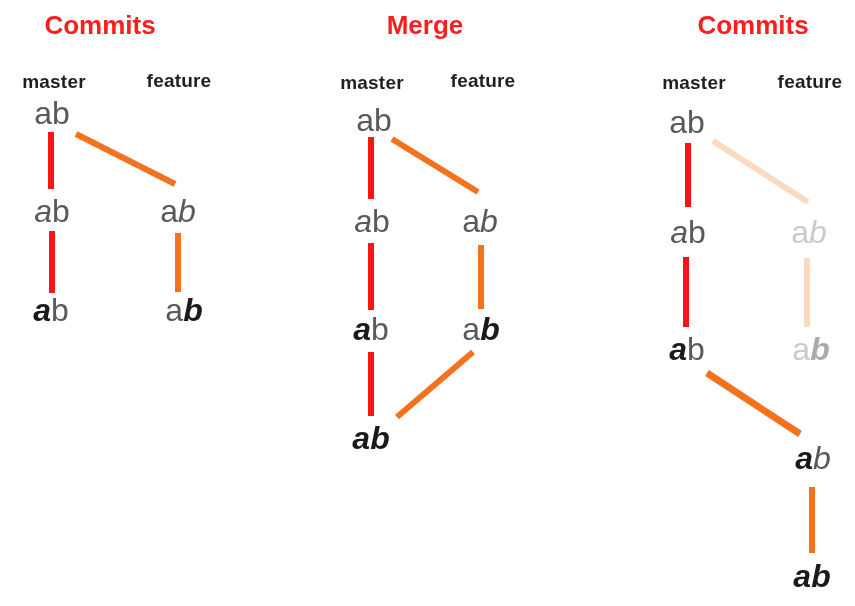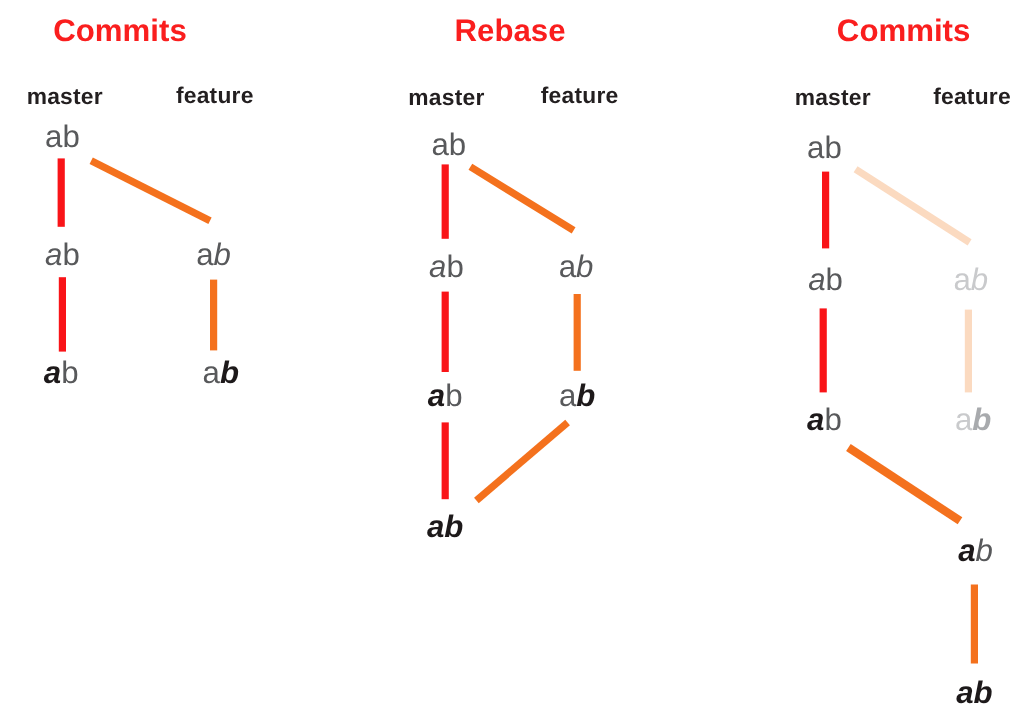--- a/index.html
+++ b/index.html
@@ -20,21 +20,21 @@
   .hdr{
     position:absolute;
     transform:translate(-50%,-50%);
     font-size:19px;font-weight:700;
     letter-spacing:0.2px;
     white-space:nowrap;line-height:1;
   }
   .node{
     position:absolute;
     transform:translate(-50%,-52%);
-    font-size:26px;font-weight:400;
+    font-size:32px;font-weight:400;
     white-space:nowrap;line-height:1;
   }
   .ch{display:inline-block;}
   .ch.regular{font-style:normal;font-weight:400;}
   .ch.italic{font-style:italic;font-weight:400;}
   .ch.bolditalic{font-style:italic;font-weight:700;}
   .ch.light{font-style:normal;font-weight:400;}
   .ch.lightitalic{font-style:italic;font-weight:400;}
   .ch.fadedbolditalic{font-style:italic;font-weight:700;}
 </style>
@@ -62,21 +62,21 @@
     </svg>
   <div id="labels">
       <div class="ptitle" style="left: 100px; top: 25px; color: rgb(250, 30, 30);">Commits</div>
       <div class="hdr" style="left: 54px; top: 81px; color: rgb(35, 31, 32);">master</div>
       <div class="hdr" style="left: 179px; top: 80px; color: rgb(35, 31, 32);">feature</div>
       <div class="node" style="left: 52px; top: 114px;"><span class="ch regular" style="color: rgb(88, 89, 91);">a</span><span class="ch regular" style="color: rgb(88, 89, 91);">b</span></div>
       <div class="node" style="left: 52px; top: 212px;"><span class="ch italic" style="color: rgb(88, 89, 91);">a</span><span class="ch regular" style="color: rgb(88, 89, 91);">b</span></div>
       <div class="node" style="left: 178px; top: 212px;"><span class="ch regular" style="color: rgb(88, 89, 91);">a</span><span class="ch italic" style="color: rgb(88, 89, 91);">b</span></div>
       <div class="node" style="left: 51px; top: 311px;"><span class="ch bolditalic" style="color: rgb(29, 25, 26);">a</span><span class="ch regular" style="color: rgb(88, 89, 91);">b</span></div>
       <div class="node" style="left: 184px; top: 311px;"><span class="ch regular" style="color: rgb(88, 89, 91);">a</span><span class="ch bolditalic" style="color: rgb(29, 25, 26);">b</span></div>
-      <div class="ptitle" style="left: 425px; top: 25px; color: rgb(250, 30, 30);">Rebase</div>
+      <div class="ptitle" style="left: 425px; top: 25px; color: rgb(250, 30, 30);">Merge</div>
       <div class="hdr" style="left: 372px; top: 82px; color: rgb(35, 31, 32);">master</div>
       <div class="hdr" style="left: 483px; top: 80px; color: rgb(35, 31, 32);">feature</div>
       <div class="node" style="left: 374px; top: 121px;"><span class="ch regular" style="color: rgb(88, 89, 91);">a</span><span class="ch regular" style="color: rgb(88, 89, 91);">b</span></div>
       <div class="node" style="left: 372px; top: 222px;"><span class="ch italic" style="color: rgb(88, 89, 91);">a</span><span class="ch regular" style="color: rgb(88, 89, 91);">b</span></div>
       <div class="node" style="left: 480px; top: 222px;"><span class="ch regular" style="color: rgb(88, 89, 91);">a</span><span class="ch italic" style="color: rgb(88, 89, 91);">b</span></div>
       <div class="node" style="left: 371px; top: 330px;"><span class="ch bolditalic" style="color: rgb(29, 25, 26);">a</span><span class="ch regular" style="color: rgb(88, 89, 91);">b</span></div>
       <div class="node" style="left: 481px; top: 330px;"><span class="ch regular" style="color: rgb(88, 89, 91);">a</span><span class="ch bolditalic" style="color: rgb(29, 25, 26);">b</span></div>
       <div class="node" style="left: 371px; top: 439px;"><span class="ch bolditalic" style="color: rgb(29, 25, 26);">a</span><span class="ch bolditalic" style="color: rgb(29, 25, 26);">b</span></div>
       <div class="ptitle" style="left: 753px; top: 25px; color: rgb(250, 30, 30);">Commits</div>
       <div class="hdr" style="left: 694px; top: 82px; color: rgb(35, 31, 32);">master</div>

